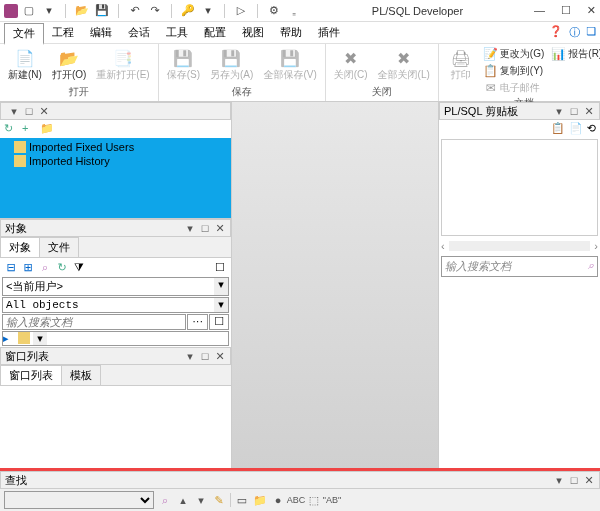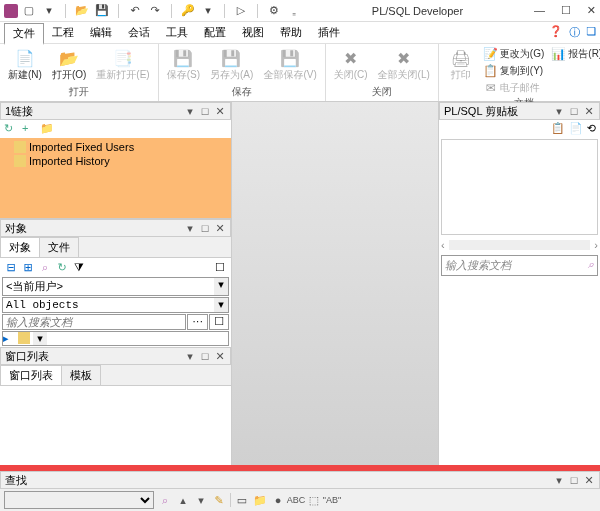--- a/index.html
+++ b/index.html
@@ -28,21 +28,21 @@
 .rbtn.small .ico { width: 14px; height: 14px; font-size: 12px; margin-right: 2px; }
 .rbtn.disabled { opacity: 0.4; }
 .vstack { display: flex; flex-direction: column; gap: 1px; }
 .main { flex: 1; display: flex; overflow: hidden; }
 .left-col { width: 232px; display: flex; flex-direction: column; background: #fff; border-right: 1px solid #ccc; }
 .panel-hdr { background: #f0f0f0; border: 1px solid #ccc; display: flex; align-items: center; padding: 1px 4px; height: 18px; }
 .panel-hdr .txt { flex: 1; }
 .panel-hdr .pico { width: 12px; height: 12px; cursor: pointer; margin-left: 3px; color: #555; display: flex; align-items: center; justify-content: center; }
 .panel-tb { display: flex; gap: 4px; padding: 2px 4px; }
 .panel-tb .tico { width: 14px; height: 14px; cursor: pointer; color: #555; }
-.tree { flex: 1; background: #fdba74; padding: 2px 4px; overflow: auto; }
+.tree { flex: 1; background: #0ea5e9; padding: 2px 4px; overflow: auto; }
 .tree-item { display: flex; align-items: center; gap: 3px; padding: 1px 0; padding-left: 10px; }
 .tree-item .fico { width: 12px; height: 12px; background: #f0d070; }
 .objects-panel { border-top: 1px solid #ccc; }
 .tabs { display: flex; border-bottom: 1px solid #ccc; background: #f0f0f0; }
 .tab { padding: 2px 8px; border: 1px solid #ccc; border-bottom: none; background: #fff; margin-right: -1px; cursor: pointer; }
 .tab.inactive { background: #f0f0f0; }
 .obj-tb { display: flex; gap: 3px; padding: 2px 4px; align-items: center; }
 .obj-tb .oico { width: 14px; height: 14px; cursor: pointer; display: flex; align-items: center; justify-content: center; }
 .combo { display: flex; border: 1px solid #999; background: #fff; margin: 1px 2px; }
 .combo .val { flex: 1; padding: 1px 3px; font-family: Liberation Mono, monospace; }
@@ -51,21 +51,21 @@
 .search-row input { flex: 1; border: 1px solid #999; padding: 1px 3px; font-style: italic; color: #888; }
 .search-row .btn { border: 1px solid #999; padding: 0 4px; cursor: pointer; margin-left: 1px; }
 .center-col { flex: 1; background: linear-gradient(to bottom, #e8e8e8, #d0d0d0); }
 .right-col { width: 162px; display: flex; flex-direction: column; background: #fff; border-left: 1px solid #ccc; }
 .clip-tb { display: flex; justify-content: flex-end; gap: 4px; padding: 2px 4px; }
 .clip-body { flex: 1; border: 1px solid #ccc; margin: 2px; background: #fff; }
 .scroll-hint { display: flex; align-items: center; padding: 2px; color: #888; }
 .scroll-hint .track { flex: 1; height: 10px; background: #eee; margin: 0 4px; }
 .clip-search { margin: 2px; border: 1px solid #999; padding: 2px 3px; font-style: italic; color: #888; display: flex; }
 .clip-search .find { color: #c080c0; cursor: pointer; }
-.bottom { border-top: 6px solid #ef4444; }
+.bottom { border-top: 3px solid #ef4444; }
 .find-row { display: flex; align-items: center; padding: 2px 4px; gap: 4px; background: #f0f0f0; }
 .find-row select { width: 150px; border: 1px solid #999; padding: 1px; }
 .find-row .fico { width: 14px; height: 14px; cursor: pointer; color: #555; display: flex; align-items: center; justify-content: center; }
 </style>
 </head>
 <body>
 
 <div class="titlebar">
   <div class="app-icon"></div>
   <div class="qat">
@@ -188,21 +188,20 @@
       </div>
     </div>
     <div class="label">文档</div>
   </div>
 
 </div>
 
 <div class="main">
   <div class="left-col">
     <div class="panel-hdr">
-      <span class="txt">1链接</span>
       <span class="pico">▾</span>
       <span class="pico">□</span>
       <span class="pico">✕</span>
     </div>
     <div class="panel-tb">
       <span class="tico" style="color:#4a8">↻</span>
       <span class="tico" style="color:#4a8">+</span>
       <span class="tico" style="color:#d4a030">📁</span>
     </div>
     <div class="tree" style="height:80px;flex:0 0 80px">

